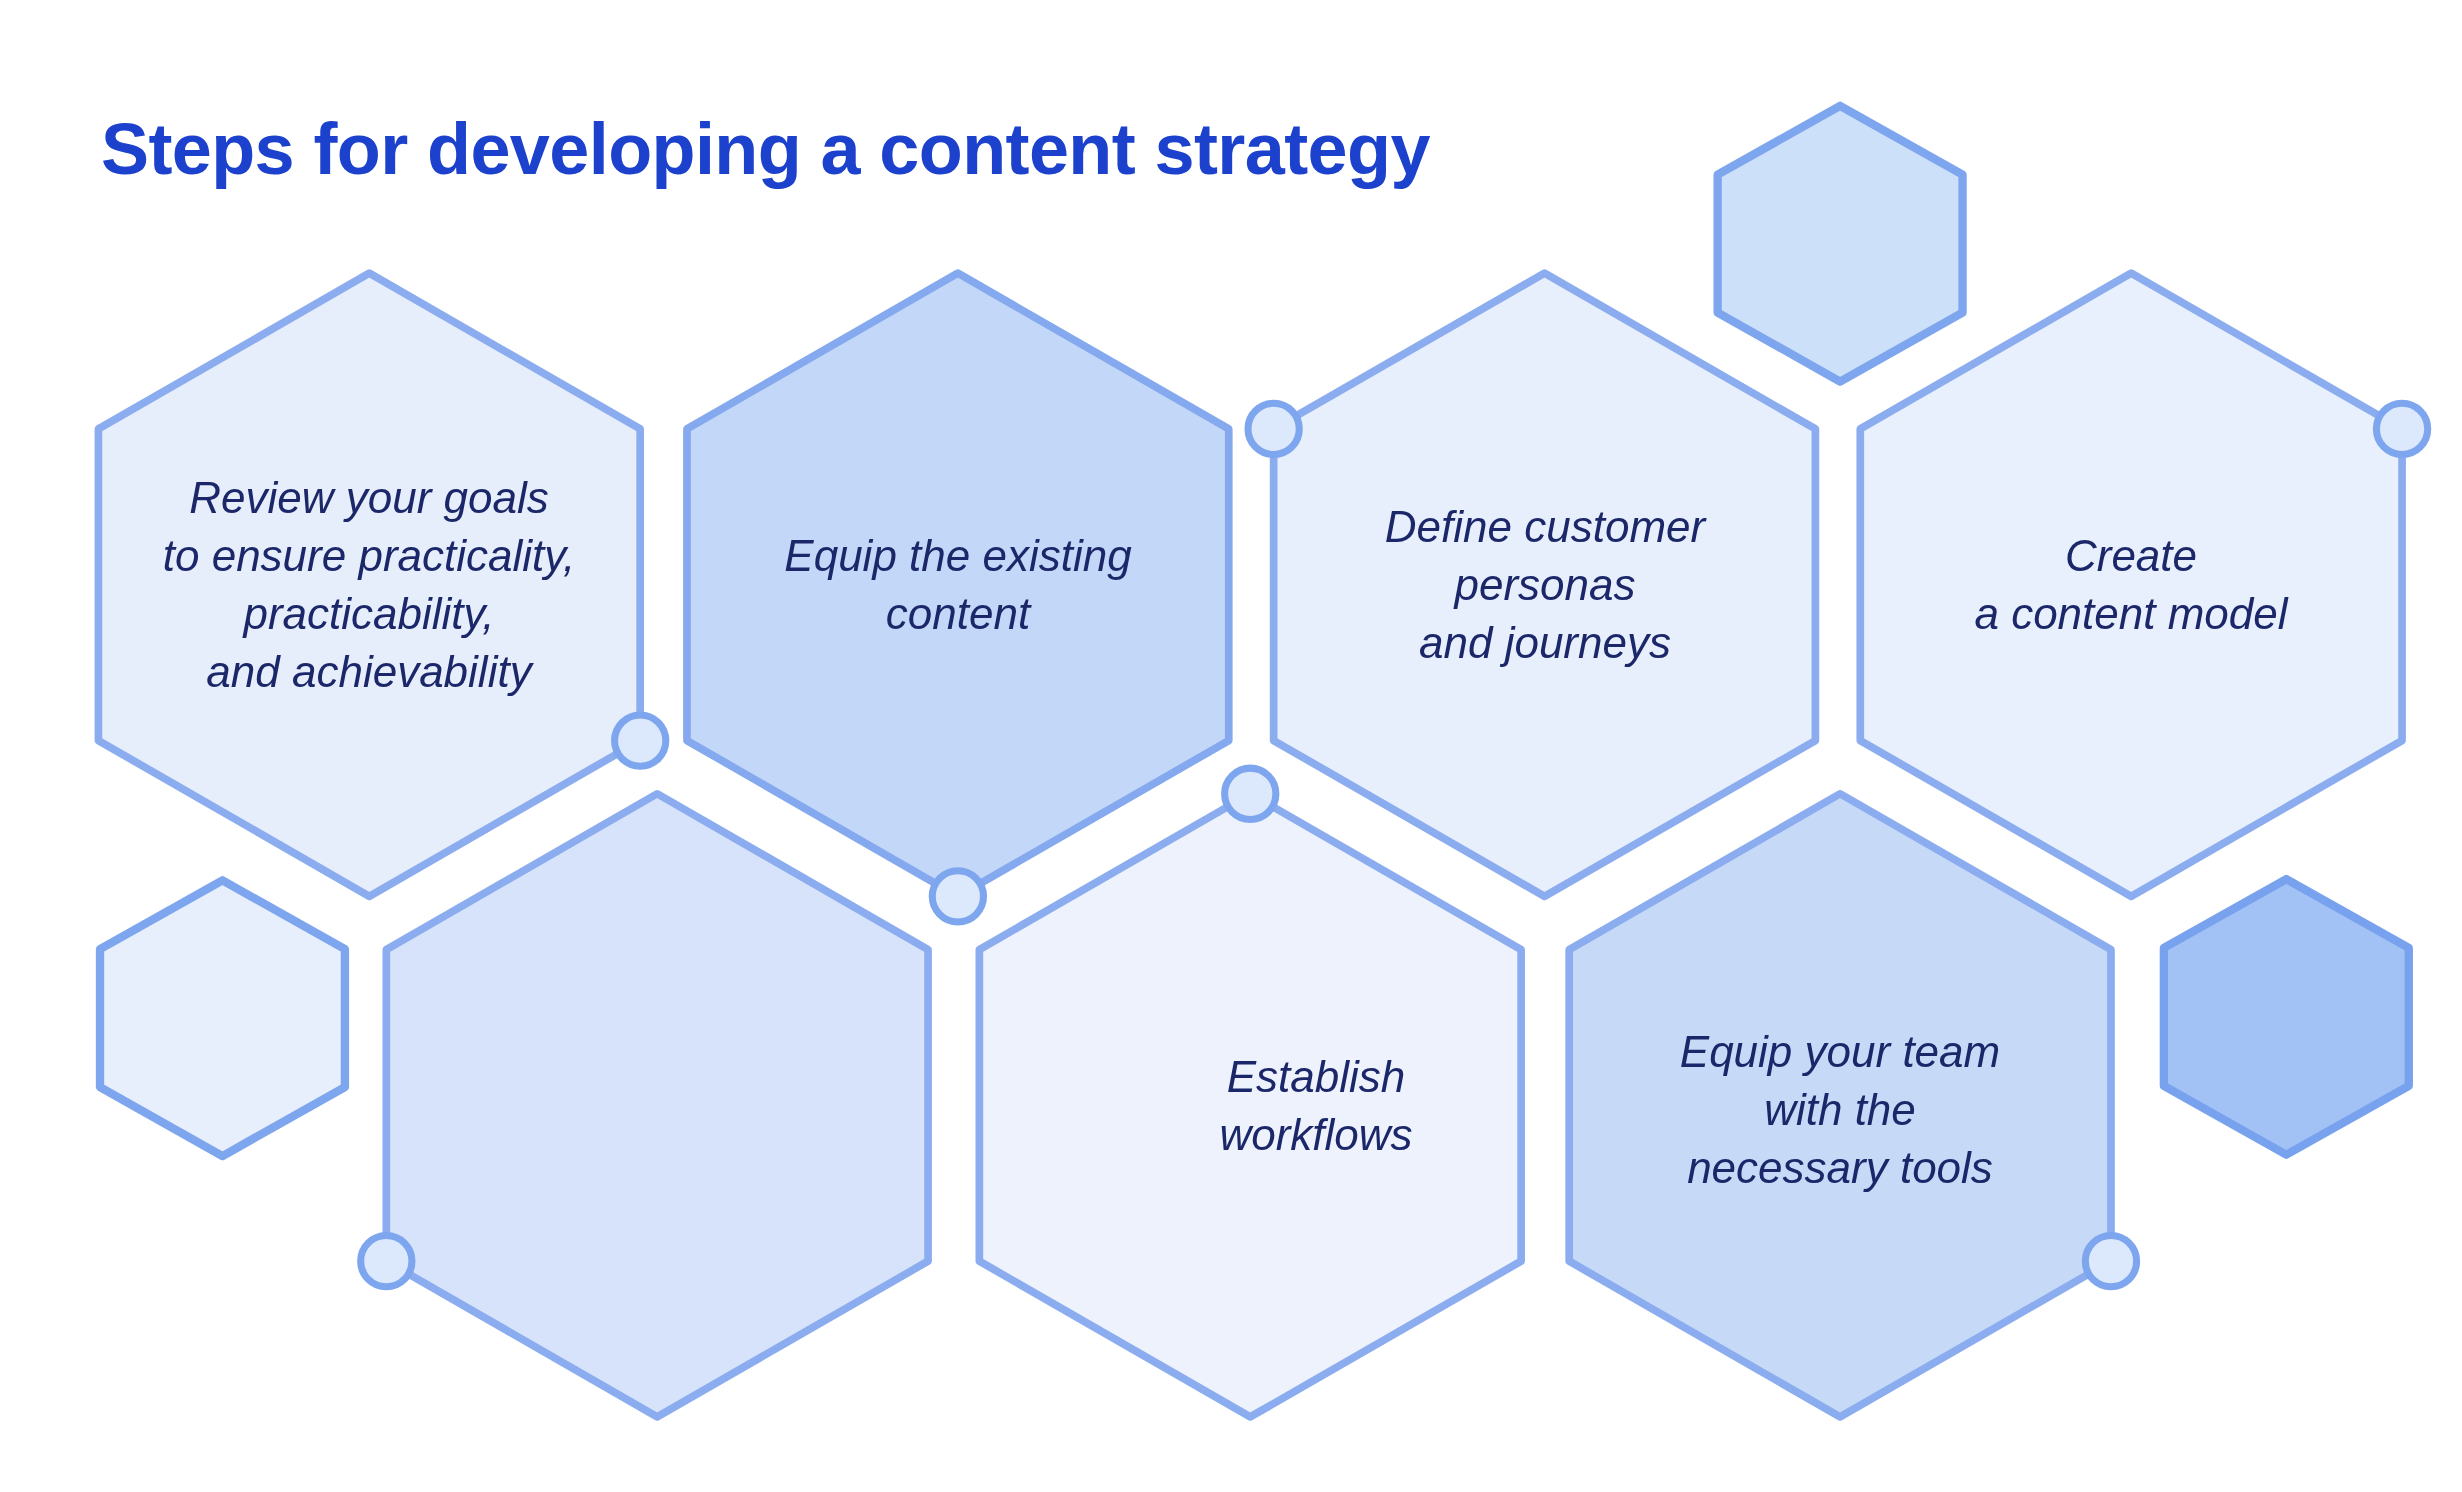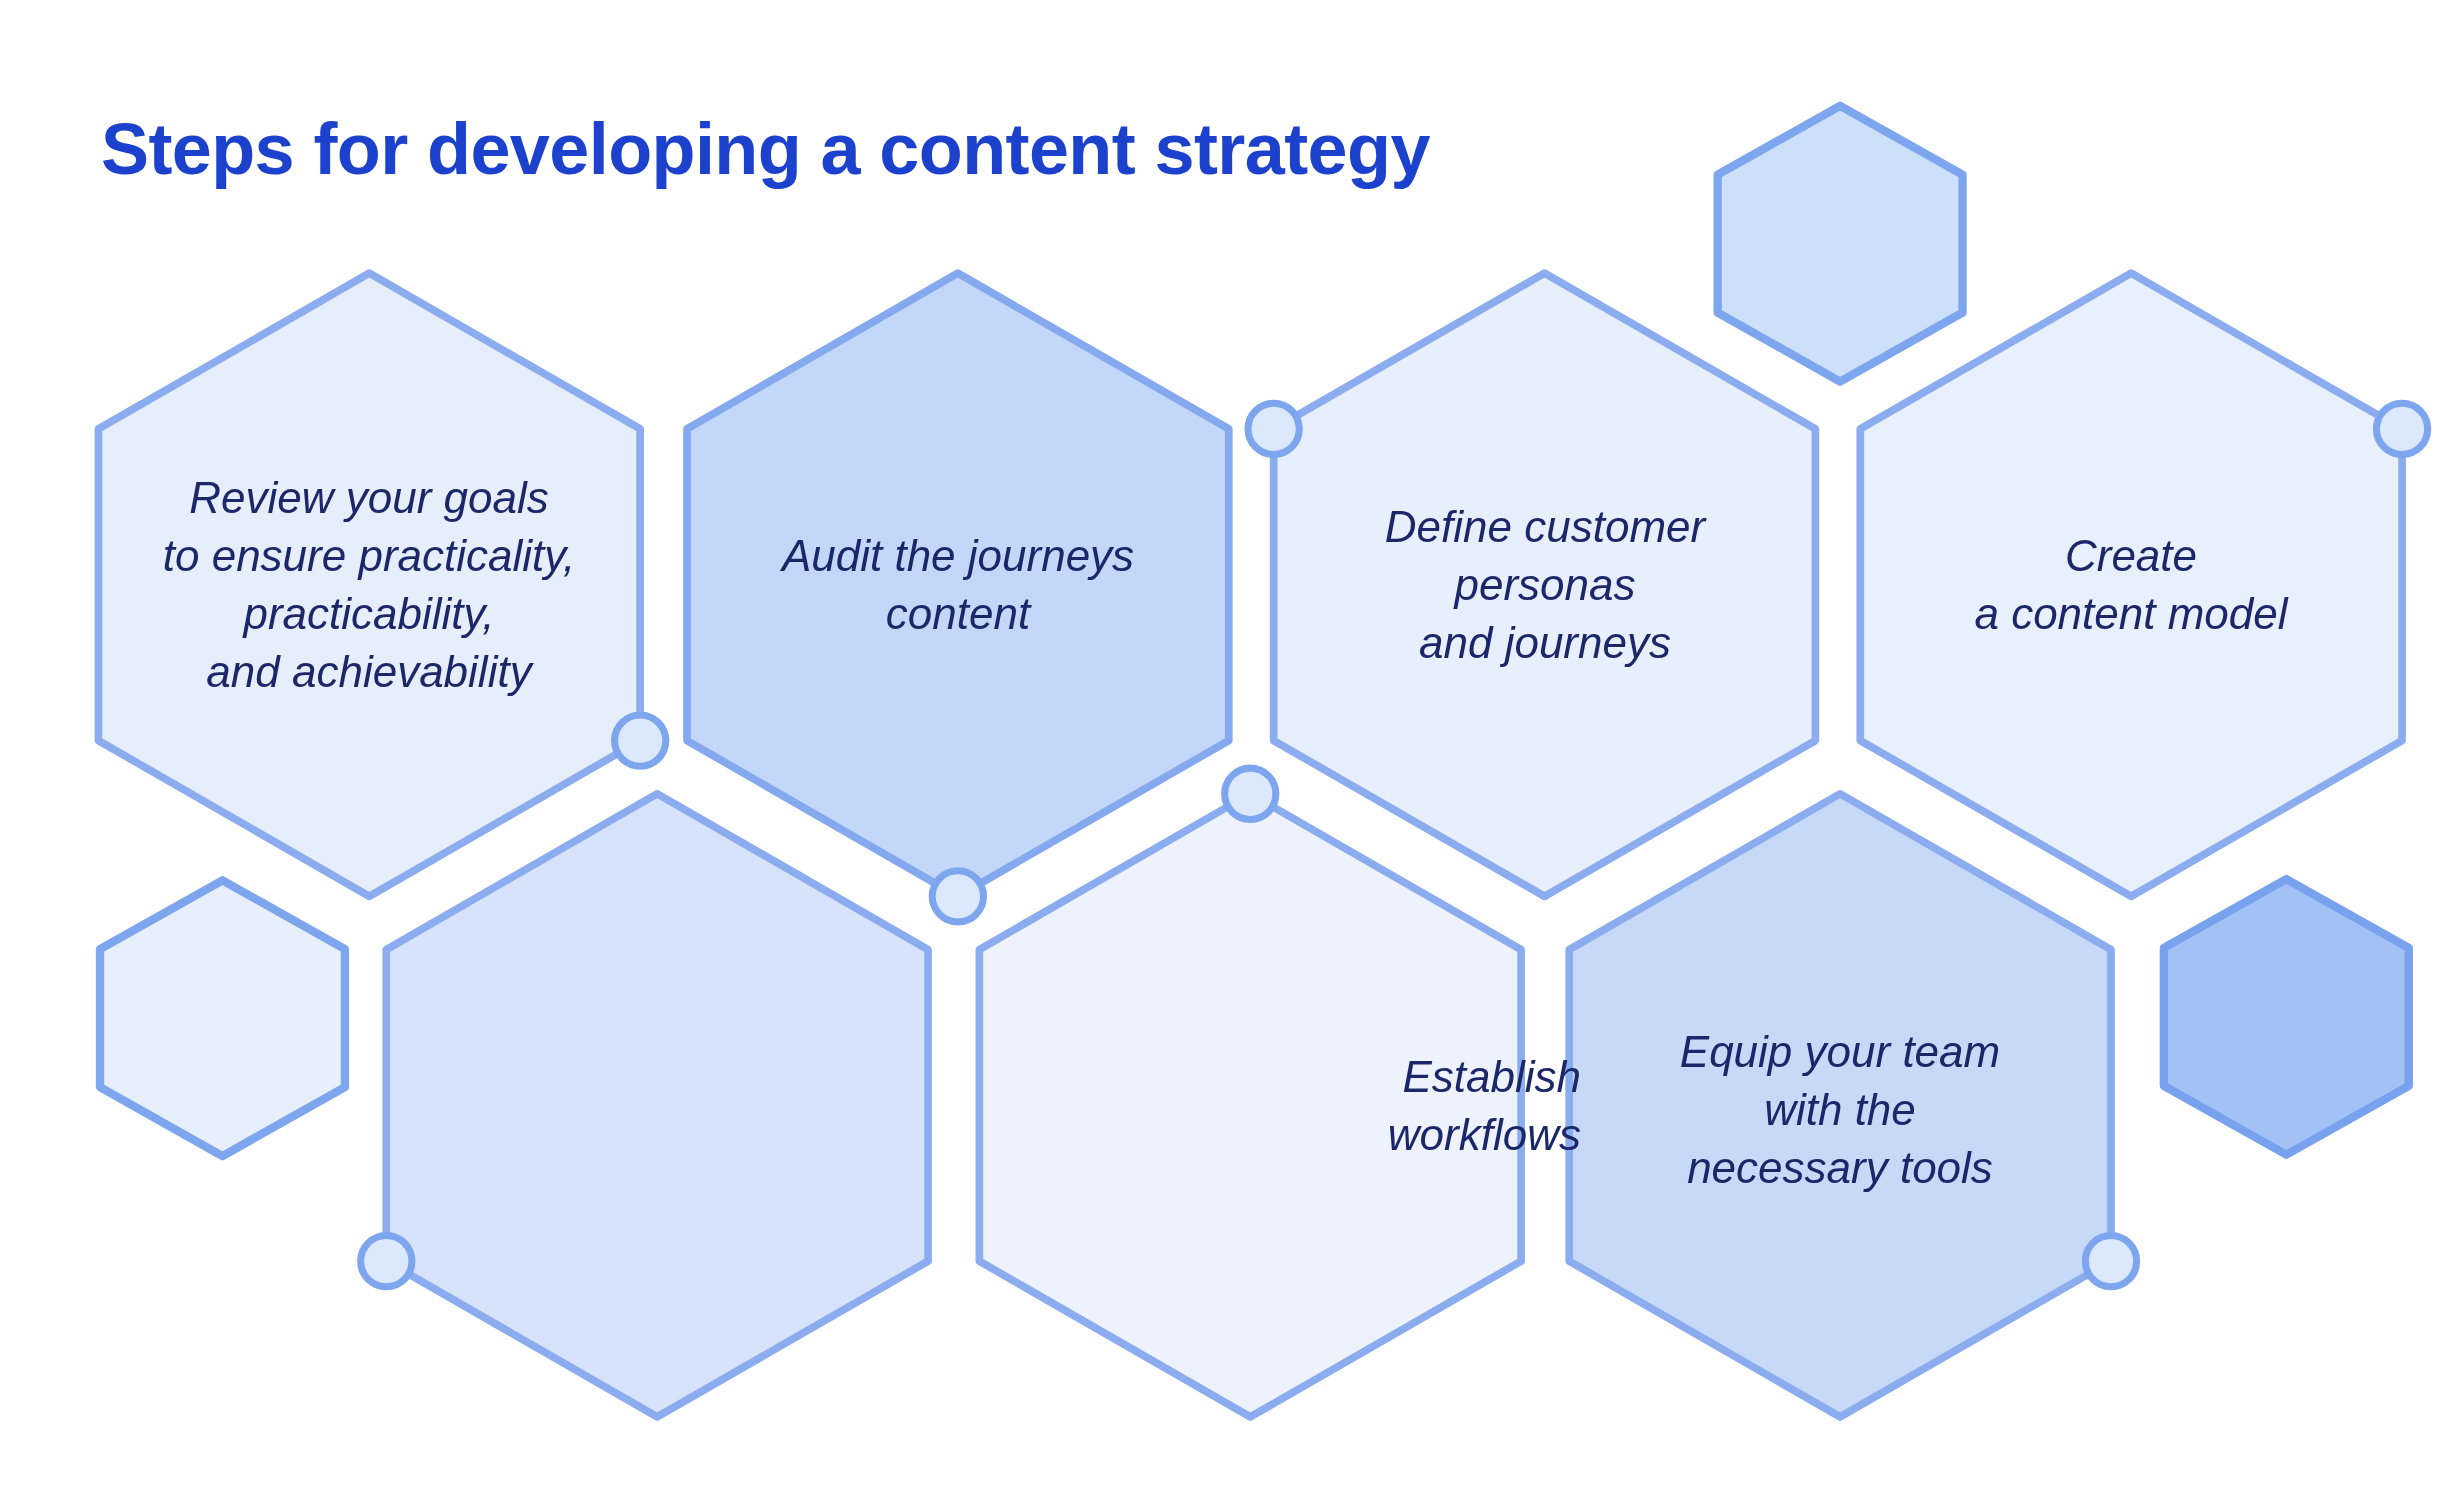--- a/index.html
+++ b/index.html
@@ -50,27 +50,27 @@
       <circle cx="3746.5" cy="669" r="40" fill="#dce8fb" stroke="#7da6ef" stroke-width="11"></circle>
       <circle cx="602.5" cy="1967" r="40" fill="#dce8fb" stroke="#7da6ef" stroke-width="11"></circle>
       <circle cx="1950" cy="1238" r="40" fill="#dce8fb" stroke="#7da6ef" stroke-width="11"></circle>
       <circle cx="3292.5" cy="1967" r="40" fill="#dce8fb" stroke="#7da6ef" stroke-width="11"></circle>
     </svg>
   <div id="labels">
       <div class="hex-label" style="left: 369px; top: 585px;">Review your goals
 to ensure practicality,
 practicability,
 and achievability</div>
-      <div class="hex-label" style="left: 958px; top: 585px;">Audit the journeys
+      <div class="hex-label" style="left: 958px; top: 585px;">Equip the existing
 content</div>
       <div class="hex-label" style="left: 1545px; top: 585px;">Define customer
 personas
 and journeys</div>
       <div class="hex-label" style="left: 2131px; top: 585px;">Create
 a content model</div>
-      <div class="hex-label" style="left: 1286px; top: 1106px; text-align: right;">Establish
+      <div class="hex-label" style="left: 1316px; top: 1106px;">Establish
 workflows</div>
       <div class="hex-label" style="left: 1840px; top: 1110px;">Equip your team
 with the
 necessary tools</div>
     </div>
 </div>
 
 
 </body></html>

